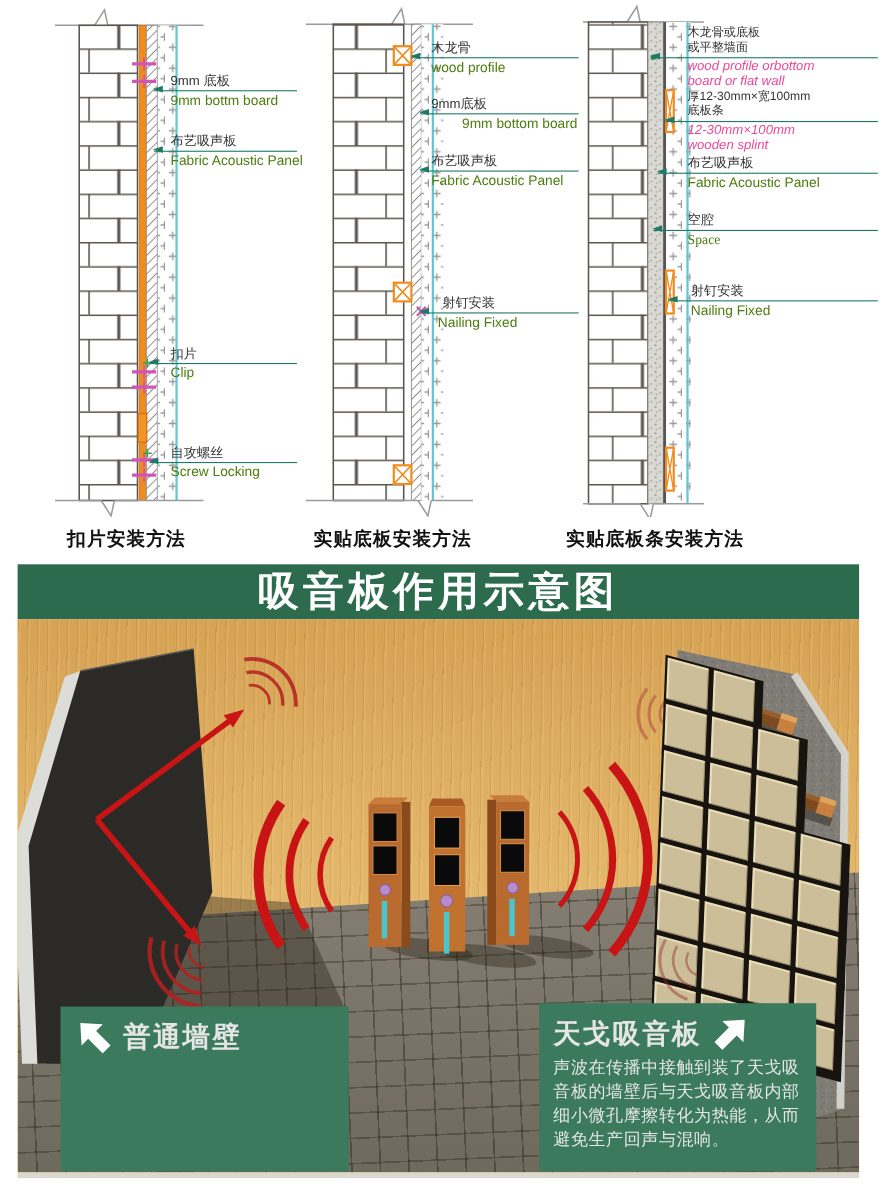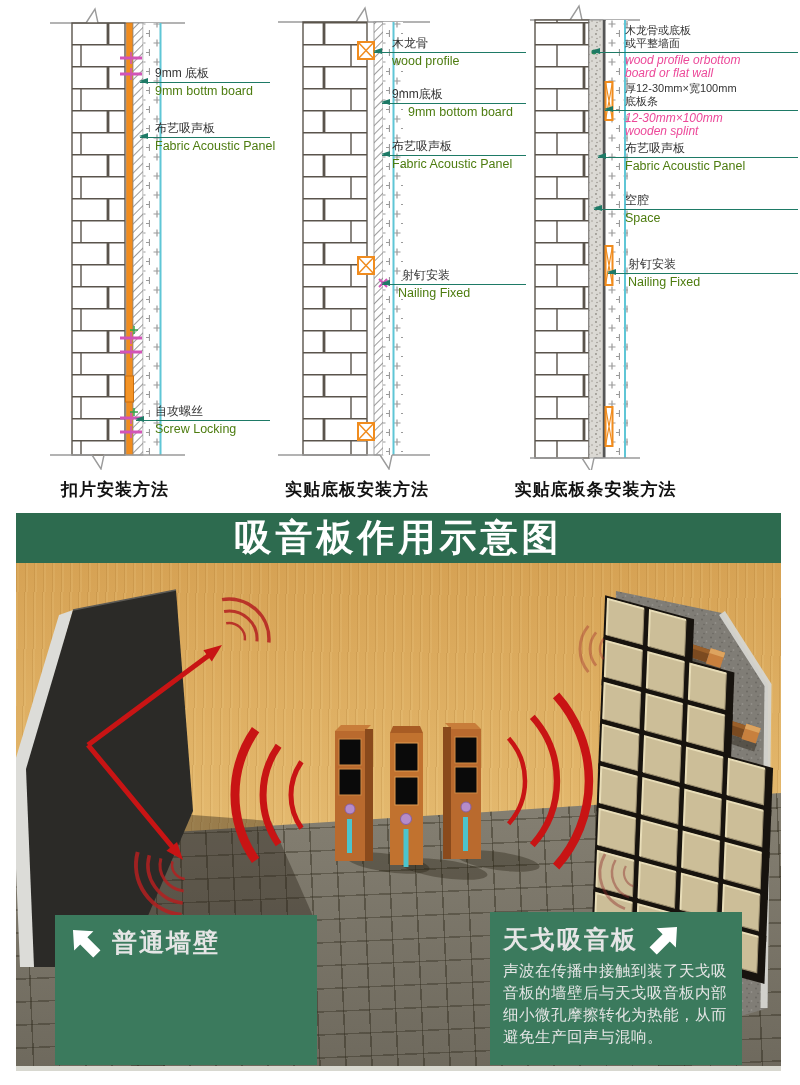--- a/index.html
+++ b/index.html
@@ -102,20 +102,25 @@
     <div class="dlabel" style="left:140px;top:66px;width:130px;">
       <div class="zh" style="padding-left:15px;">9mm 底板</div>
       <div class="lline"></div>
       <div class="en" style="padding-left:15px;">9mm bottm board</div>
     </div>
     <div class="dlabel" style="left:140px;top:121px;width:130px;">
       <div class="zh" style="padding-left:15px;">布艺吸声板</div>
       <div class="lline"></div>
       <div class="en" style="padding-left:15px;">Fabric Acoustic Panel</div>
     </div>
+    <div class="dlabel" style="left:136px;top:314px;width:134px;">
+      <div class="zh" style="padding-left:19px;">扣片</div>
+      <div class="lline"></div>
+      <div class="en" style="padding-left:19px;">Clip</div>
+    </div>
     <div class="dlabel" style="left:136px;top:404px;width:134px;">
       <div class="zh" style="padding-left:19px;">自攻螺丝</div>
       <div class="lline"></div>
       <div class="en" style="padding-left:19px;">Screw Locking</div>
     </div>
     <div class="dcap" style="left:30px;width:170px;">扣片安装方法</div>
   </div>
 
   <div class="diagram" style="left:270px;width:260px;">
     <svg width="260" height="470">
@@ -138,21 +143,21 @@
       <path d="M110 455 L119 469 L122 455" stroke="#9b9b9b" stroke-width="1.4" fill="none"></path>
     </svg>
     <div class="dlabel" style="left:104px;top:36px;width:152px;">
       <div class="zh" style="padding-left:18px;">木龙骨</div>
       <div class="lline"></div>
       <div class="en" style="padding-left:18px;">wood profile</div>
     </div>
     <div class="dlabel" style="left:112px;top:87px;width:144px;">
       <div class="zh" style="padding-left:10px;">9mm底板</div>
       <div class="lline"></div>
-      <div class="en" style="padding-left:26px;">9mm bottom board</div>
+      <div class="en" style="padding-left:26px;margin-left:12px;">9mm bottom board</div>
     </div>
     <div class="dlabel" style="left:112px;top:139px;width:144px;">
       <div class="zh" style="padding-left:10px;">布艺吸声板</div>
       <div class="lline"></div>
       <div class="en" style="padding-left:10px;">Fabric Acoustic Panel</div>
     </div>
     <div class="dlabel" style="left:112px;top:268px;width:144px;">
       <div class="zh" style="padding-left:20px;">射钉安装</div>
       <div class="lline"></div>
       <div class="en" style="padding-left:16px;">Nailing Fixed</div>
@@ -196,21 +201,21 @@
       <div class="ens" style="padding-left:20px;">wooden splint</div>
     </div>
     <div class="dlabel" style="left:68px;top:141px;width:200px;">
       <div class="zh" style="padding-left:27px;">布艺吸声板</div>
       <div class="lline"></div>
       <div class="en" style="padding-left:27px;">Fabric Acoustic Panel</div>
     </div>
     <div class="dlabel" style="left:64px;top:193px;width:204px;">
       <div class="zh" style="padding-left:31px;">空腔</div>
       <div class="lline"></div>
-      <div class="en" style="padding-left:31px;">Space</div>
+      <div class="en" style="padding-left:31px;font-family:Liberation Serif, serif;">Space</div>
     </div>
     <div class="dlabel" style="left:78px;top:257px;width:190px;">
       <div class="zh" style="padding-left:20px;">射钉安装</div>
       <div class="lline"></div>
       <div class="en" style="padding-left:20px;">Nailing Fixed</div>
     </div>
     <div class="dcap" style="left:-22px;width:175px;">实贴底板条安装方法</div>
   </div>
 </div>
 

